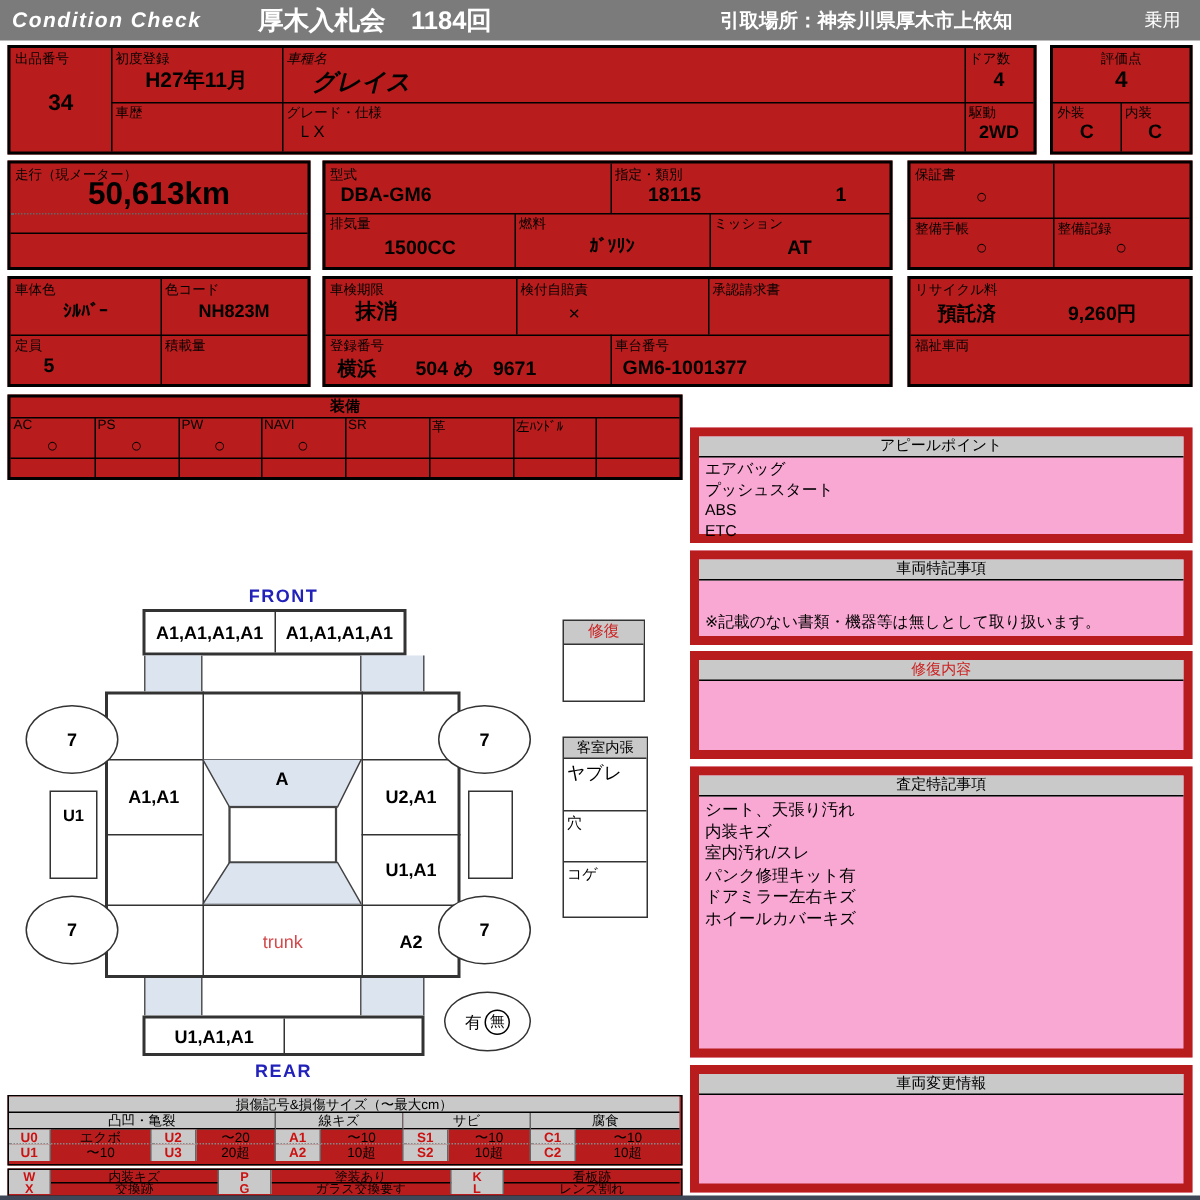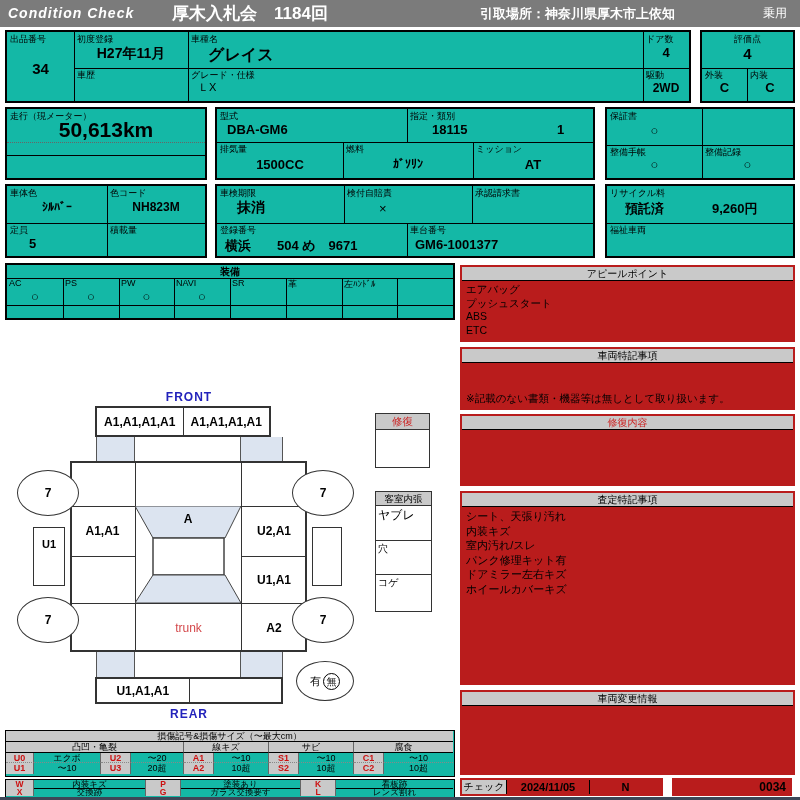--- a/index.html
+++ b/index.html
@@ -1,29 +1,29 @@
 <!DOCTYPE html>
 <html><head>
 <meta charset="utf-8">
 <style>
   html,body{margin:0;padding:0;background:#fff;}
   .page{position:relative;width:800px;height:800px;background:#fff;overflow:hidden;
         font-family:"Liberation Sans","DejaVu Sans",sans-serif;color:#000;}
   .abs{position:absolute;}
-  .box{position:absolute;border:2px solid #000;background:#14b8a6;box-sizing:border-box;}
+  .box{position:absolute;border:2px solid #000;background:#b91c1c;box-sizing:border-box;}
   .cell{position:absolute;box-sizing:border-box;}
   .lbl{position:absolute;top:1px;left:3px;font-size:9px;white-space:nowrap;}
   .lblc{left:0;right:0;text-align:center;}
   .val{position:absolute;left:0;right:0;top:13px;text-align:center;font-weight:bold;
        font-size:13px;white-space:nowrap;}
   .vline{position:absolute;width:1px;background:#000;}
   .hline{position:absolute;height:1px;background:#000;}
   .topbar{position:absolute;left:0;top:0;width:800px;height:27px;background:#7b7b7b;color:#fff;}
   .topbar span{position:absolute;line-height:27px;white-space:nowrap;}
-  .panel{position:absolute;border:2px solid #b91c1c;background:#b91c1c;box-sizing:border-box;}
+  .panel{position:absolute;border:6px solid #b91c1c;background:#f9a8d4;box-sizing:border-box;margin-top:20px;}
   .panel-h{height:13px;line-height:13px;background:#c9c9c9;border-bottom:1px solid #000;
            text-align:center;font-size:10px;white-space:nowrap;}
   .panel-items{padding:2px 4px;font-size:10.5px;line-height:13.5px;}
   .shade{position:absolute;background:#dce4f0;border-left:1px solid #555;border-right:1px solid #555;box-sizing:border-box;}
   .flexc{display:flex;align-items:center;justify-content:center;}
   .dlabel{position:absolute;font-weight:bold;font-size:12px;white-space:nowrap;}
   .tire{position:absolute;border:1px solid #333;border-radius:50%;background:#fff;
         display:flex;align-items:center;justify-content:center;font-weight:bold;font-size:12px;box-sizing:border-box;}
   .bumper{position:absolute;border:2px solid #333;background:#fff;display:flex;box-sizing:border-box;}
   .bumper>div{flex:1;display:flex;align-items:center;justify-content:center;
@@ -56,21 +56,21 @@
       <div class="lbl">出品番号</div>
       <div class="val" style="top:28px;font-size:15px;">34</div>
     </div>
     <div class="cell" style="left:67px;top:0;width:114px;height:36px;">
       <div class="lbl">初度登録</div>
       <div class="val" style="font-size:14px;">H27年11月</div>
     </div>
     <div class="cell" style="left:67px;top:36px;width:114px;height:33px;">
       <div class="lbl">車歴</div>
     </div>
-    <div class="cell" style="left:181px;top:0;width:455px;height:36px;">
+    <div class="cell" style="left:181px;top:0;width:455px;height:36px;font-style:italic;">
       <div class="lbl">車種名</div>
       <div class="val" style="text-align:left;left:20px;font-size:16px;">グレイス</div>
     </div>
     <div class="cell" style="left:181px;top:36px;width:455px;height:33px;">
       <div class="lbl">グレード・仕様</div>
       <div class="val" style="text-align:left;left:10px;top:12px;font-size:11px;font-weight:normal;">ＬX</div>
     </div>
     <div class="cell" style="left:636px;top:0;width:46px;height:36px;">
       <div class="lbl">ドア数</div>
       <div class="val">4</div>

